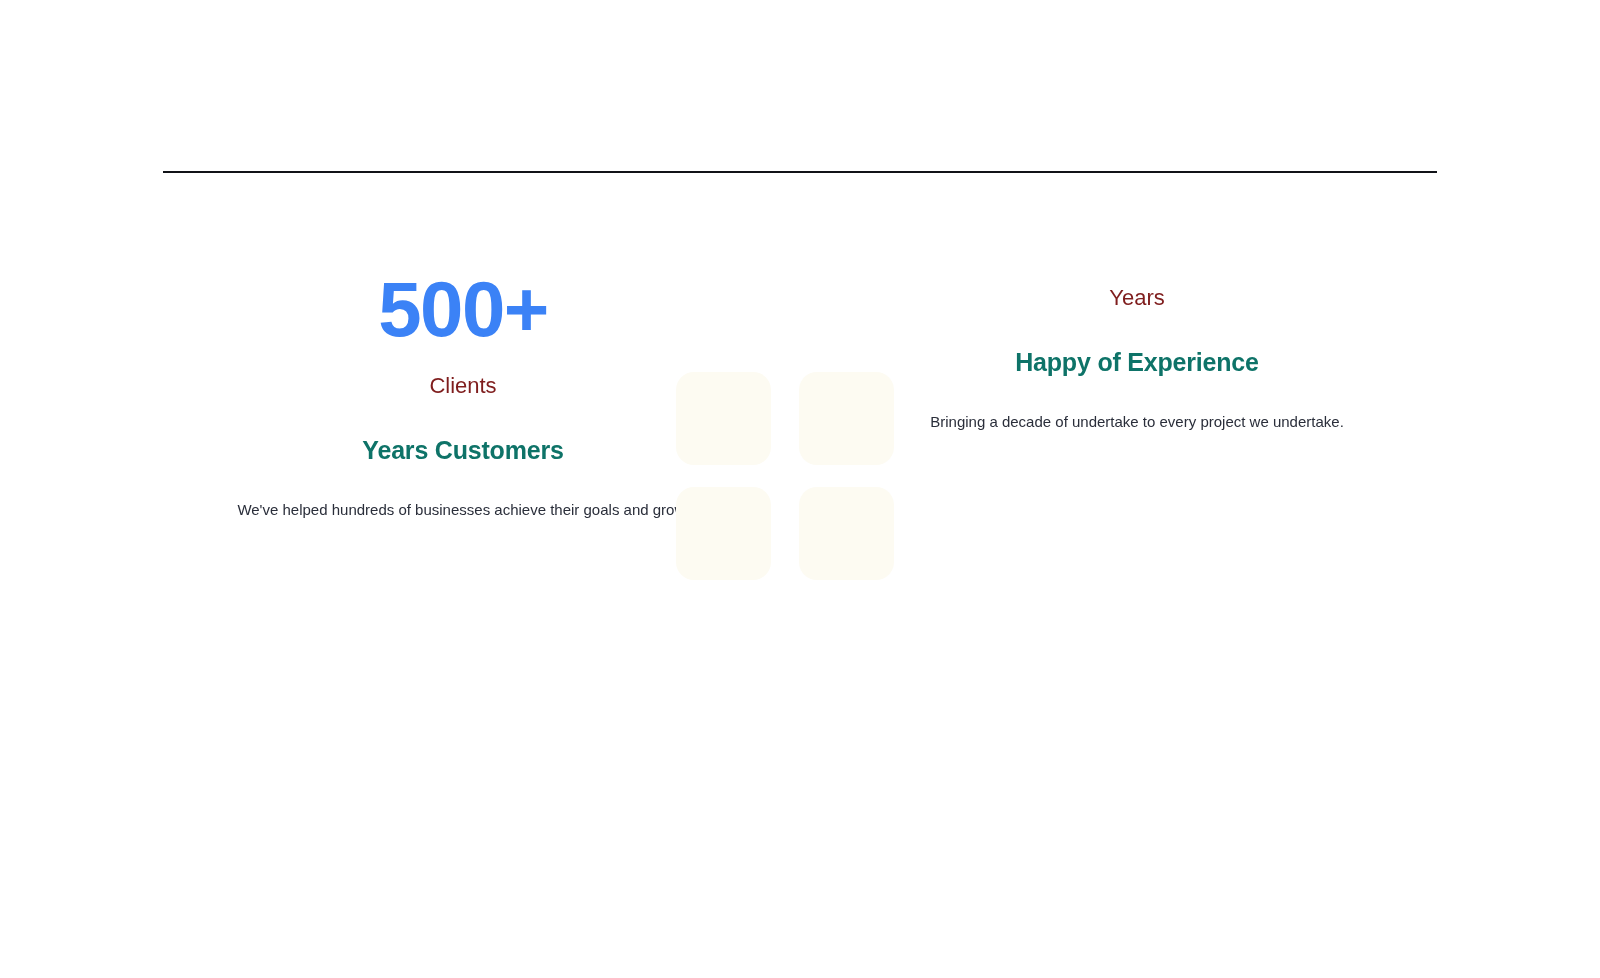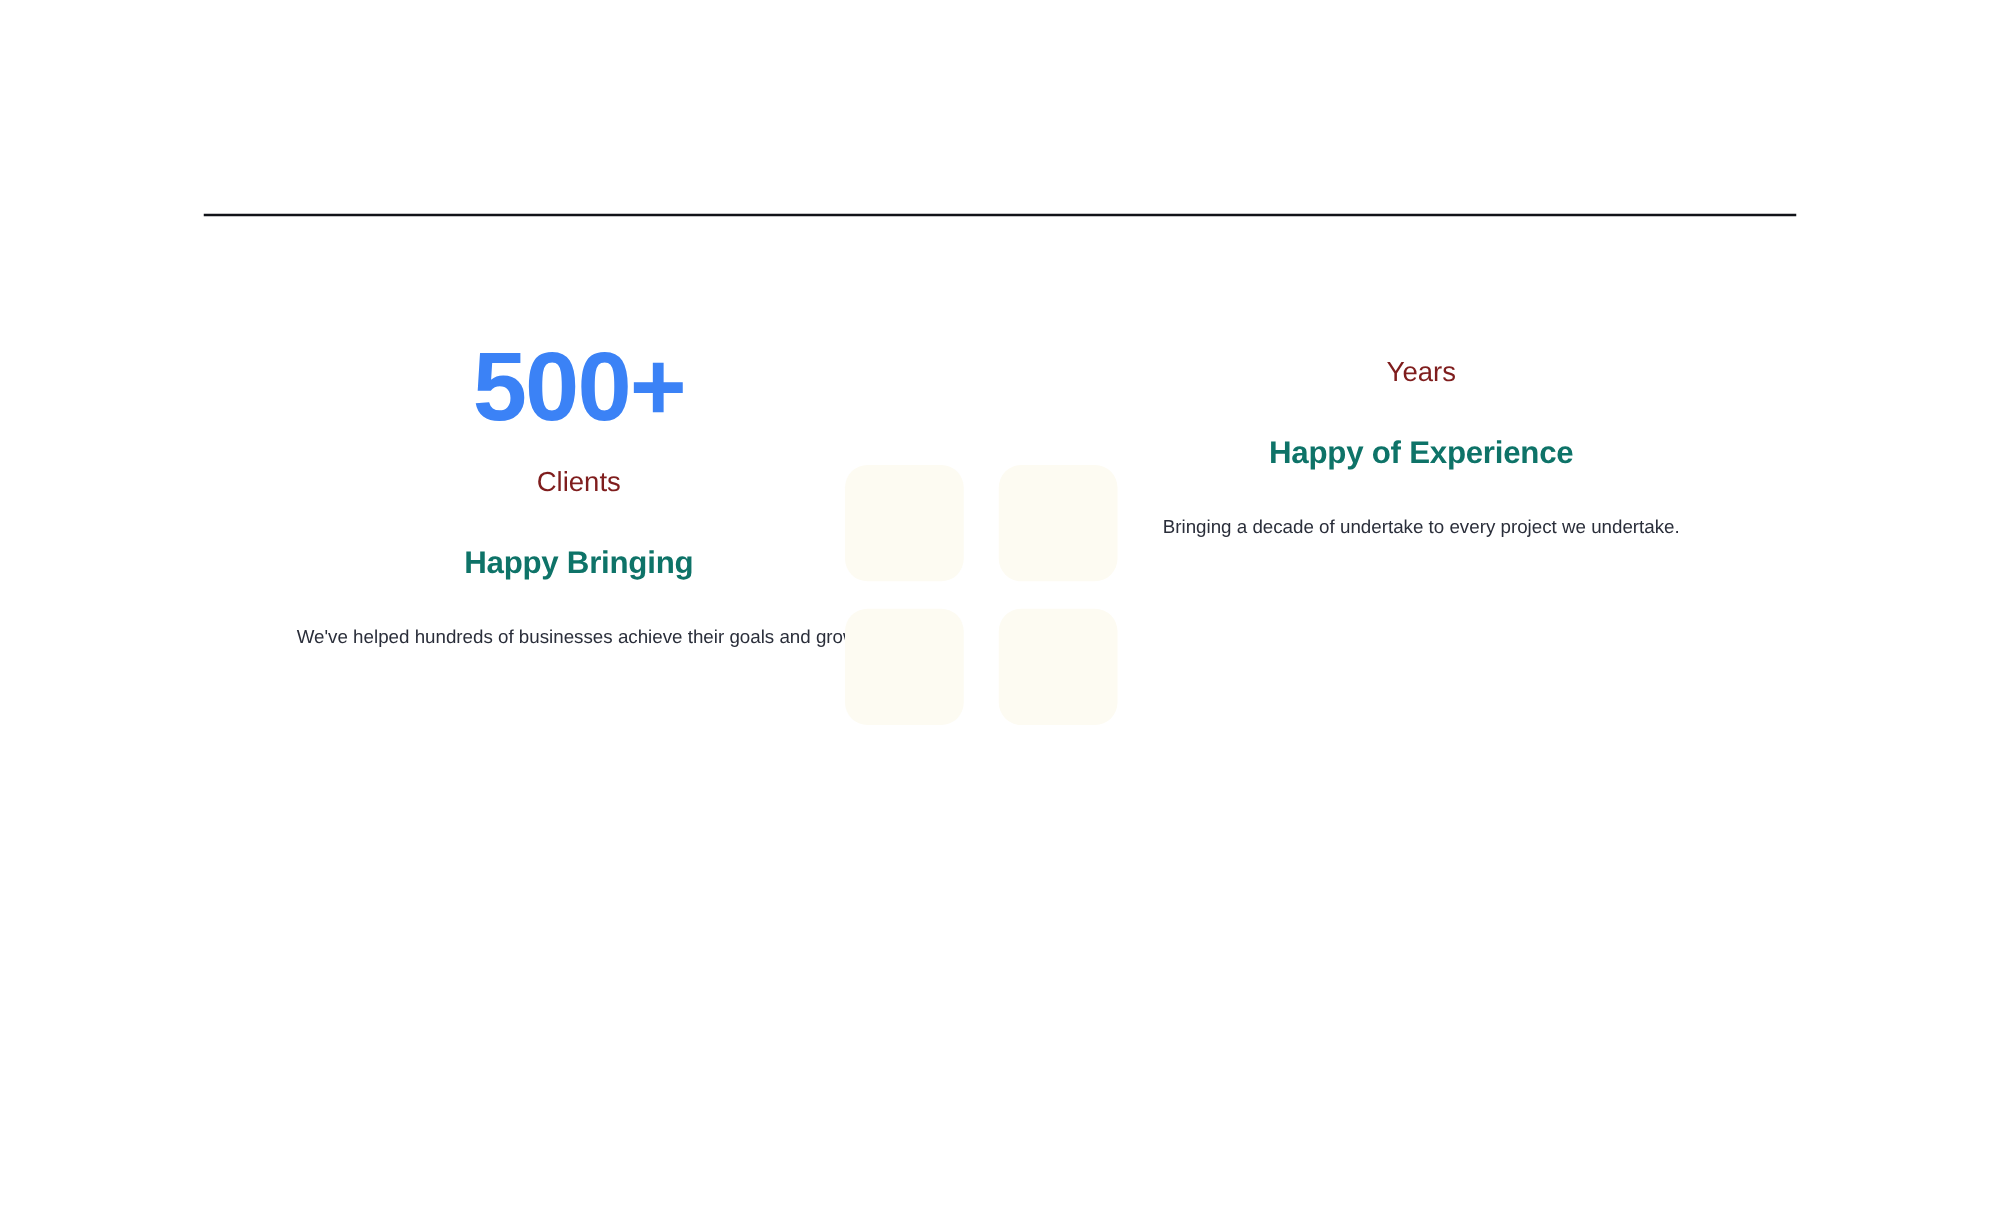--- a/index.html
+++ b/index.html
@@ -111,21 +111,21 @@
 
 <div class="page">
 
   <div class="divider"></div>
 
   <div class="stats-region">
 
     <div class="stat-col left">
       <div class="stat-value">500+</div>
       <div class="stat-unit">Clients</div>
-      <div class="stat-title">Happy Bringing</div>
+      <div class="stat-title">Years Customers</div>
       <div class="stat-desc">We've helped hundreds of businesses achieve their goals and grow.</div>
     </div>
 
     <div class="stat-col right">
       <div class="stat-unit">Years</div>
       <div class="stat-title">Happy of Experience</div>
       <div class="stat-desc">Bringing a decade of undertake to every project we undertake.</div>
     </div>
 
   </div>

